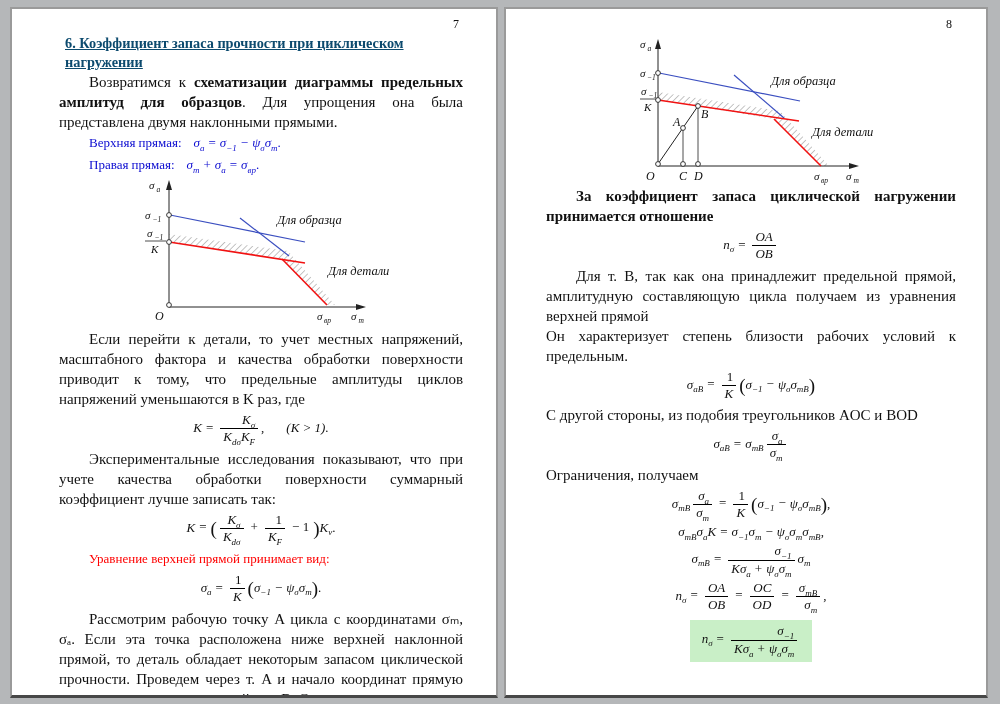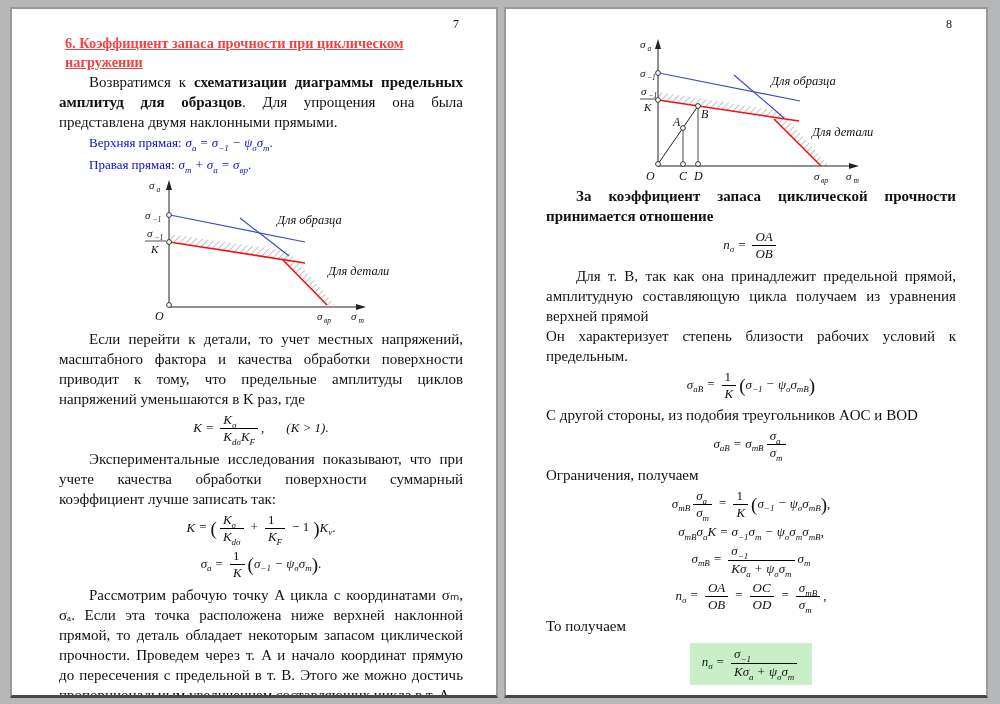--- a/index.html
+++ b/index.html
@@ -3,32 +3,32 @@
 <meta charset="utf-8">
 <style>
   html,body{margin:0;padding:0}
   .canvas{position:relative;width:1000px;height:704px;background:#b5b7b9;
           font-family:"Liberation Serif","DejaVu Sans",serif;color:#111;overflow:hidden}
   .page{position:absolute;top:7px;height:691px;background:#fff;box-sizing:border-box;
         border:2px solid #9a9a9a;border-bottom:3px solid #474747;overflow:hidden}
   #page7{left:10px;width:488px;padding:8px 33px 0 47px}
   #page8{left:504px;width:484px;padding:8px 30px 0 40px}
   .pagenum{text-align:right;font-size:12px;height:15px;line-height:15px;margin-right:4px}
-  .title{font-size:14.3px;font-weight:bold;color:#ef4444;text-decoration:underline;
+  .title{font-size:14.3px;font-weight:bold;color:#0c4a6e;text-decoration:underline;
          margin:2px 0 0 6px;line-height:19px}
   p.body{font-size:15px;line-height:20px;text-align:justify;text-indent:30px;margin:0}
   p.bold{font-weight:bold}
   .mt6{margin-top:6px}.mt10{margin-top:10px}.mt16{margin-top:16px}
   .blueline{color:#0b0bd0;font-size:13px;line-height:22px;margin-left:30px}
-  .blueline .lbl{margin-right:4px}
+  .blueline .lbl{margin-right:12px}
   .redline{color:#fe0000;font-size:13px;line-height:21px;text-indent:30px;margin:0}
   .eq{font-size:13px;text-align:center;margin:3px 0;line-height:1.25}
   .m,.eq i,.blueline i{font-style:italic;font-family:"Liberation Serif","DejaVu Sans",serif}
   sub{font-size:9px;font-style:italic;line-height:0;letter-spacing:0}
-  .frac{display:inline-block;vertical-align:middle;text-align:left;margin:0 3px;line-height:1.25}
+  .frac{display:inline-block;vertical-align:middle;text-align:right;margin:0 3px;line-height:1.25}
   .frac .nu{display:block;border-bottom:1px solid #000;padding:0 3px}
   .frac .de{display:block;padding:0 3px}
   .op{margin:0 4px}
   .gap{display:inline-block;width:22px}
   .paren{font-size:19px;vertical-align:middle;font-style:normal}
   .diagram{display:block}
   #diag7{margin:3px 0 0 82px}
   #diag8{margin:6px 0 0 94px}
   .d text{font-family:"Liberation Serif","DejaVu Sans",serif;font-style:italic;fill:#111}
   .t11{font-size:11px}.t8{font-size:7.5px}.t12{font-size:12px}
@@ -113,20 +113,21 @@
     <div class="eq">
       <i>K</i><span class="op">=</span><span class="frac"><span class="nu"><i>K</i><sub>σ</sub></span><span class="de"><i>K</i><sub>dσ</sub><i>K</i><sub>F</sub></span></span><span>,</span><span class="gap"></span><i>(K &gt; 1).</i>
     </div>
 
     <p class="body">Экспериментальные исследования показывают, что при учете качества обработки поверхности суммарный коэффициент лучше записать так:</p>
 
     <div class="eq">
       <i>K</i><span class="op">=</span><span class="paren">(</span><span class="frac"><span class="nu"><i>K</i><sub>σ</sub></span><span class="de"><i>K</i><sub>dσ</sub></span></span><span class="op">+</span><span class="frac"><span class="nu">1</span><span class="de"><i>K</i><sub>F</sub></span></span><span class="op">− 1</span><span class="paren">)</span><i>K</i><sub>v</sub><span>.</span>
     </div>
 
+    <p class="redline">Уравнение верхней прямой принимает вид:</p>
 
     <div class="eq">
       <i>σ</i><sub>a</sub><span class="op">=</span><span class="frac"><span class="nu">1</span><span class="de"><i>K</i></span></span><span class="paren">(</span><i>σ</i><sub>−1</sub><span class="op">−</span><i>ψ</i><sub>σ</sub><i>σ</i><sub>m</sub><span class="paren">)</span><span>.</span>
     </div>
 
     <p class="body">Рассмотрим рабочую точку A цикла с координатами σₘ, σₐ. Если эта точка расположена ниже верхней наклонной прямой, то деталь обладает некоторым запасом циклической прочности. Проведем через т. A и начало координат прямую до пересечения с предельной в т. B. Этого же можно достичь пропорциональным увеличением составляющих цикла в т. A.</p>
   </div>
 
   <div class="page" id="page8">
     <div class="pagenum">8</div>
@@ -184,21 +185,21 @@
       <text class="t12" x="39" y="142">C</text>
       <text class="t12" x="54" y="142">D</text>
       <text class="t11" x="174" y="142">σ</text>
       <text class="t8" x="181" y="145">вр</text>
       <text class="t11" x="206" y="142">σ</text>
       <text class="t8" x="213.5" y="145">m</text>
       <text class="lblB" x="131" y="47">Для образца</text>
       <text class="lblR" x="172" y="98">Для детали</text>
     </svg>
 
-    <p class="body bold mt16">За коэффициент запаса циклической прочности принимается отношение</p>
+    <p class="body bold mt16">За коэффициент запаса циклической нагружении принимается отношение</p>
 
     <div class="eq">
       <i>n</i><sub>σ</sub><span class="op">=</span><span class="frac"><span class="nu"><i>OA</i></span><span class="de"><i>OB</i></span></span>
     </div>
 
     <p class="body">Для т. B, так как она принадлежит предельной прямой, амплитудную составляющую цикла получаем из уравнения верхней прямой</p>
     <p class="body" style="text-indent:0">Он характеризует степень близости рабочих условий к предельным.</p>
 
     <div class="eq">
       <i>σ</i><sub>aB</sub><span class="op">=</span><span class="frac"><span class="nu">1</span><span class="de"><i>K</i></span></span><span class="paren">(</span><i>σ</i><sub>−1</sub><span class="op">−</span><i>ψ</i><sub>σ</sub><i>σ</i><sub>mB</sub><span class="paren">)</span>
@@ -222,21 +223,20 @@
 
     <div class="eq">
       <i>σ</i><sub>mB</sub><span class="op">=</span><span class="frac"><span class="nu"><i>σ</i><sub>−1</sub></span><span class="de"><i>K</i><i>σ</i><sub>a</sub><span class="op">+</span><i>ψ</i><sub>σ</sub><i>σ</i><sub>m</sub></span></span><i>σ</i><sub>m</sub>
     </div>
 
 
     <div class="eq">
       <i>n</i><sub>σ</sub><span class="op">=</span><span class="frac"><span class="nu"><i>OA</i></span><span class="de"><i>OB</i></span></span><span class="op">=</span><span class="frac"><span class="nu"><i>OC</i></span><span class="de"><i>OD</i></span></span><span class="op">=</span><span class="frac"><span class="nu"><i>σ</i><sub>mB</sub></span><span class="de"><i>σ</i><sub>m</sub></span></span><span>,</span>
     </div>
 
-    <p class="body" style="text-indent:0">То получаем</p>
 
     <div class="greenwrap">
       <span class="greenbox eq">
         <i>n</i><sub>σ</sub><span class="op">=</span><span class="frac"><span class="nu"><i>σ</i><sub>−1</sub></span><span class="de"><i>K</i><i>σ</i><sub>a</sub><span class="op">+</span><i>ψ</i><sub>σ</sub><i>σ</i><sub>m</sub></span></span>
       </span>
     </div>
 
   </div>
 
 </div>

